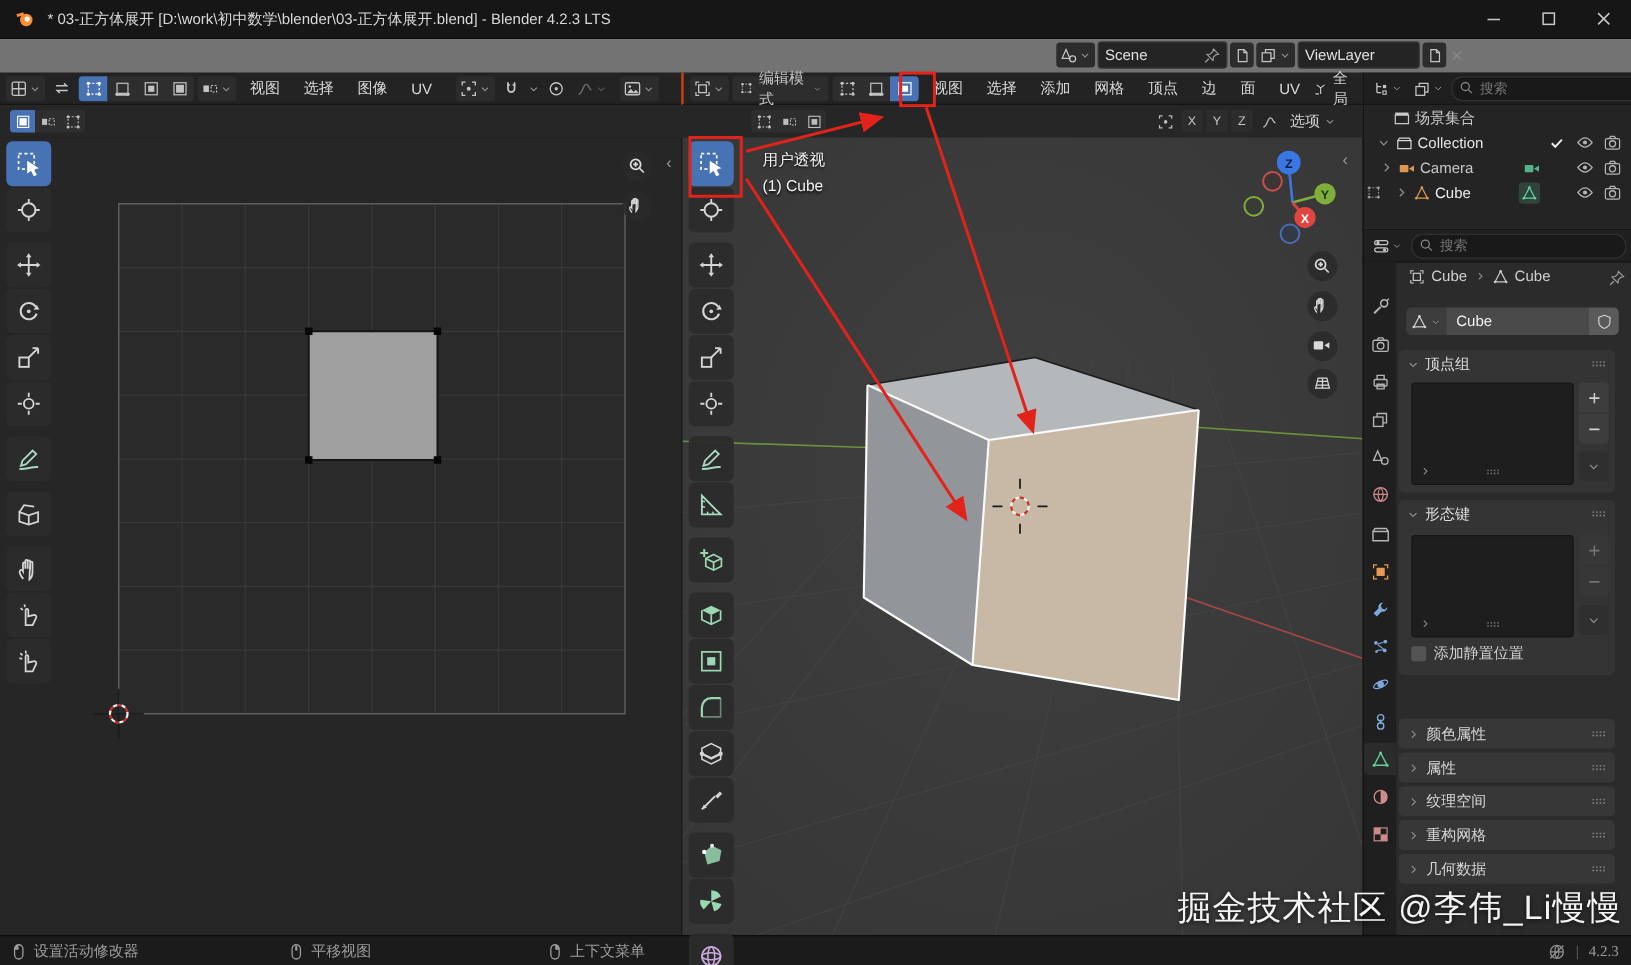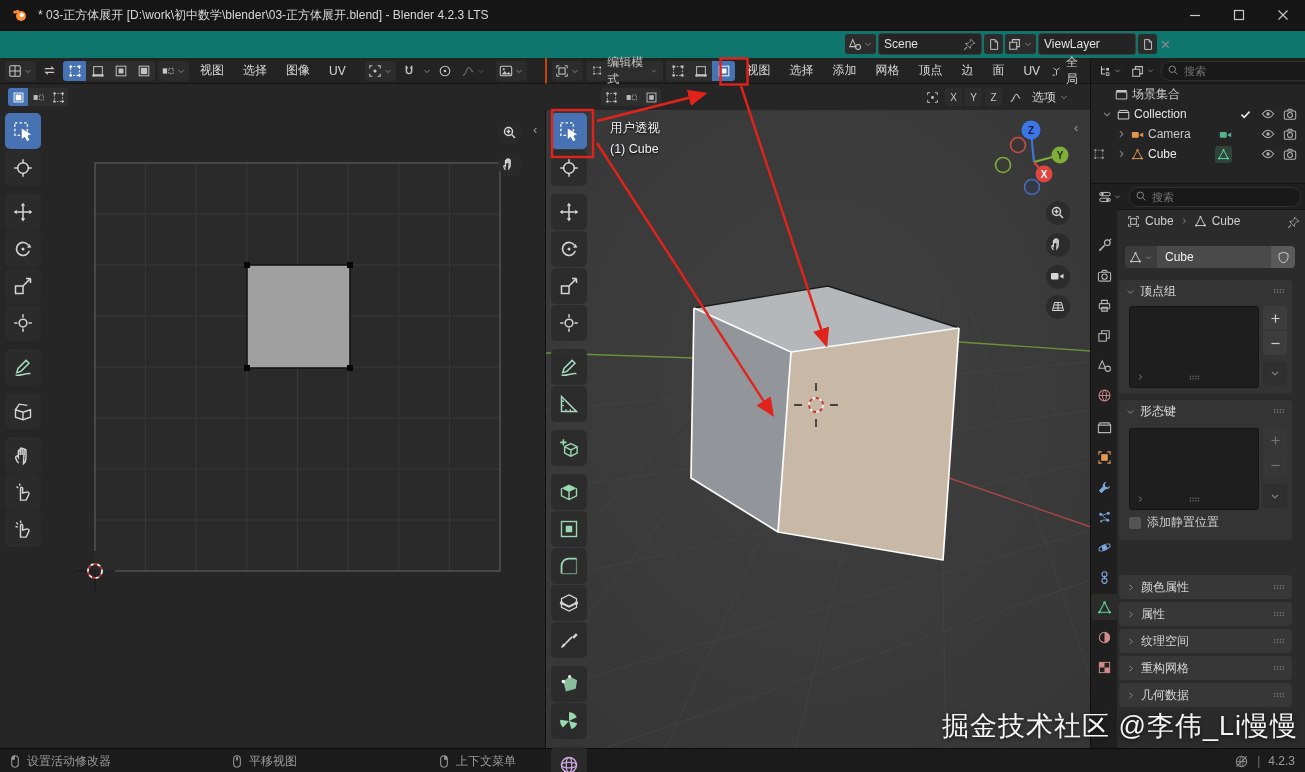--- a/index.html
+++ b/index.html
@@ -1,16 +1,16 @@
 <!DOCTYPE html>
 <html><head>
 <meta charset="utf-8">
 <style>
   html,body{margin:0;padding:0;background:#000;}
-  #app{position:relative;width:1305px;height:772px;overflow:hidden;background:#0f766e;
+  #app{position:relative;width:1305px;height:772px;overflow:hidden;background:#737373;
        font-family:"Liberation Sans","DejaVu Sans",sans-serif;font-size:12px;color:#cfcfcf;
        -webkit-font-smoothing:antialiased;}
   .abs{position:absolute;}
   .flex{display:flex;align-items:center;}
   svg.ic{display:block;}
   
   #titlebar{left:0;top:0;width:1305px;height:30px;background:#161616;border-bottom:1px solid #090909;}
   #title-text{color:#d8d8d8;font-size:12px;margin-left:10px;white-space:nowrap;}
   .winbtn{width:44px;height:30px;display:flex;align-items:center;justify-content:center;color:#c9c9c9;}
   
@@ -62,21 +62,21 @@
   .collapsed{position:absolute;left:28px;width:173px;height:24px;background:#373737;border-radius:4px;display:flex;align-items:center;gap:5px;padding:0 6px;color:#d6d6d6;box-sizing:border-box;}
   .grip{margin-left:auto;color:#7c7c7c;}
   .listbox{position:absolute;background:#1e1e1e;border:1px solid #161616;border-radius:3px;}
   .pbtn{position:absolute;width:24px;height:24px;background:#3d3d3d;display:flex;align-items:center;justify-content:center;color:#d0d0d0;}
   .pbtn.dim{opacity:.4;}
   .rnd-t{border-radius:4px 4px 0 0;}
   .rnd-b{border-radius:0 0 4px 4px;}
   .rnd{border-radius:4px;}
   
   #statusbar{left:0;top:748px;width:1305px;height:24px;background:#1b1b1b;border-top:1px solid #0d0d0d;color:#9b9b9b;}
-  .hint{position:absolute;top:0;height:24px;display:flex;align-items:center;gap:5px;}
+  .hint{position:absolute;top:0;height:24px;display:flex;align-items:center;gap:5px;font-family:Liberation Serif, serif;}
   
   #watermark{left:0;top:708px;width:1298px;text-align:right;font-size:27px;font-weight:500;color:#f4f4f4;letter-spacing:1px;text-shadow:0 1px 4px rgba(0,0,0,.7);z-index:60;pointer-events:none;}
   #annotations{left:0;top:0;z-index:70;pointer-events:none;}
   .chv{color:#8f8f8f;}
 </style>
 </head>
 <body>
 
 <svg width="0" height="0" style="position:absolute">
     <defs>
@@ -1025,21 +1025,21 @@
           <svg class="ic" width="14" height="14" style="color:#b3b3b3">
             <use href="#s-eye"></use>
           </svg>
         </span>
       <span class="rt" style="left:192px">
           <svg class="ic" width="14" height="14" style="color:#b3b3b3">
             <use href="#s-photocam"></use>
           </svg>
         </span>
     </div>
-    <div class="orow" style="padding-left:24px">
+    <div class="orow" style="padding-left:12px">
       <svg class="ic chv" width="12" height="12">
           <use href="#s-chevR"></use>
         </svg>
       <svg class="ic" width="13" height="13" style="color:#dd9750">
           <use href="#s-videocam"></use>
         </svg>
       <span>Camera</span>
       <span class="rt" style="left:128px">
           <svg class="ic" width="13" height="13" style="color:#56b08a">
             <use href="#s-videocam"></use>

